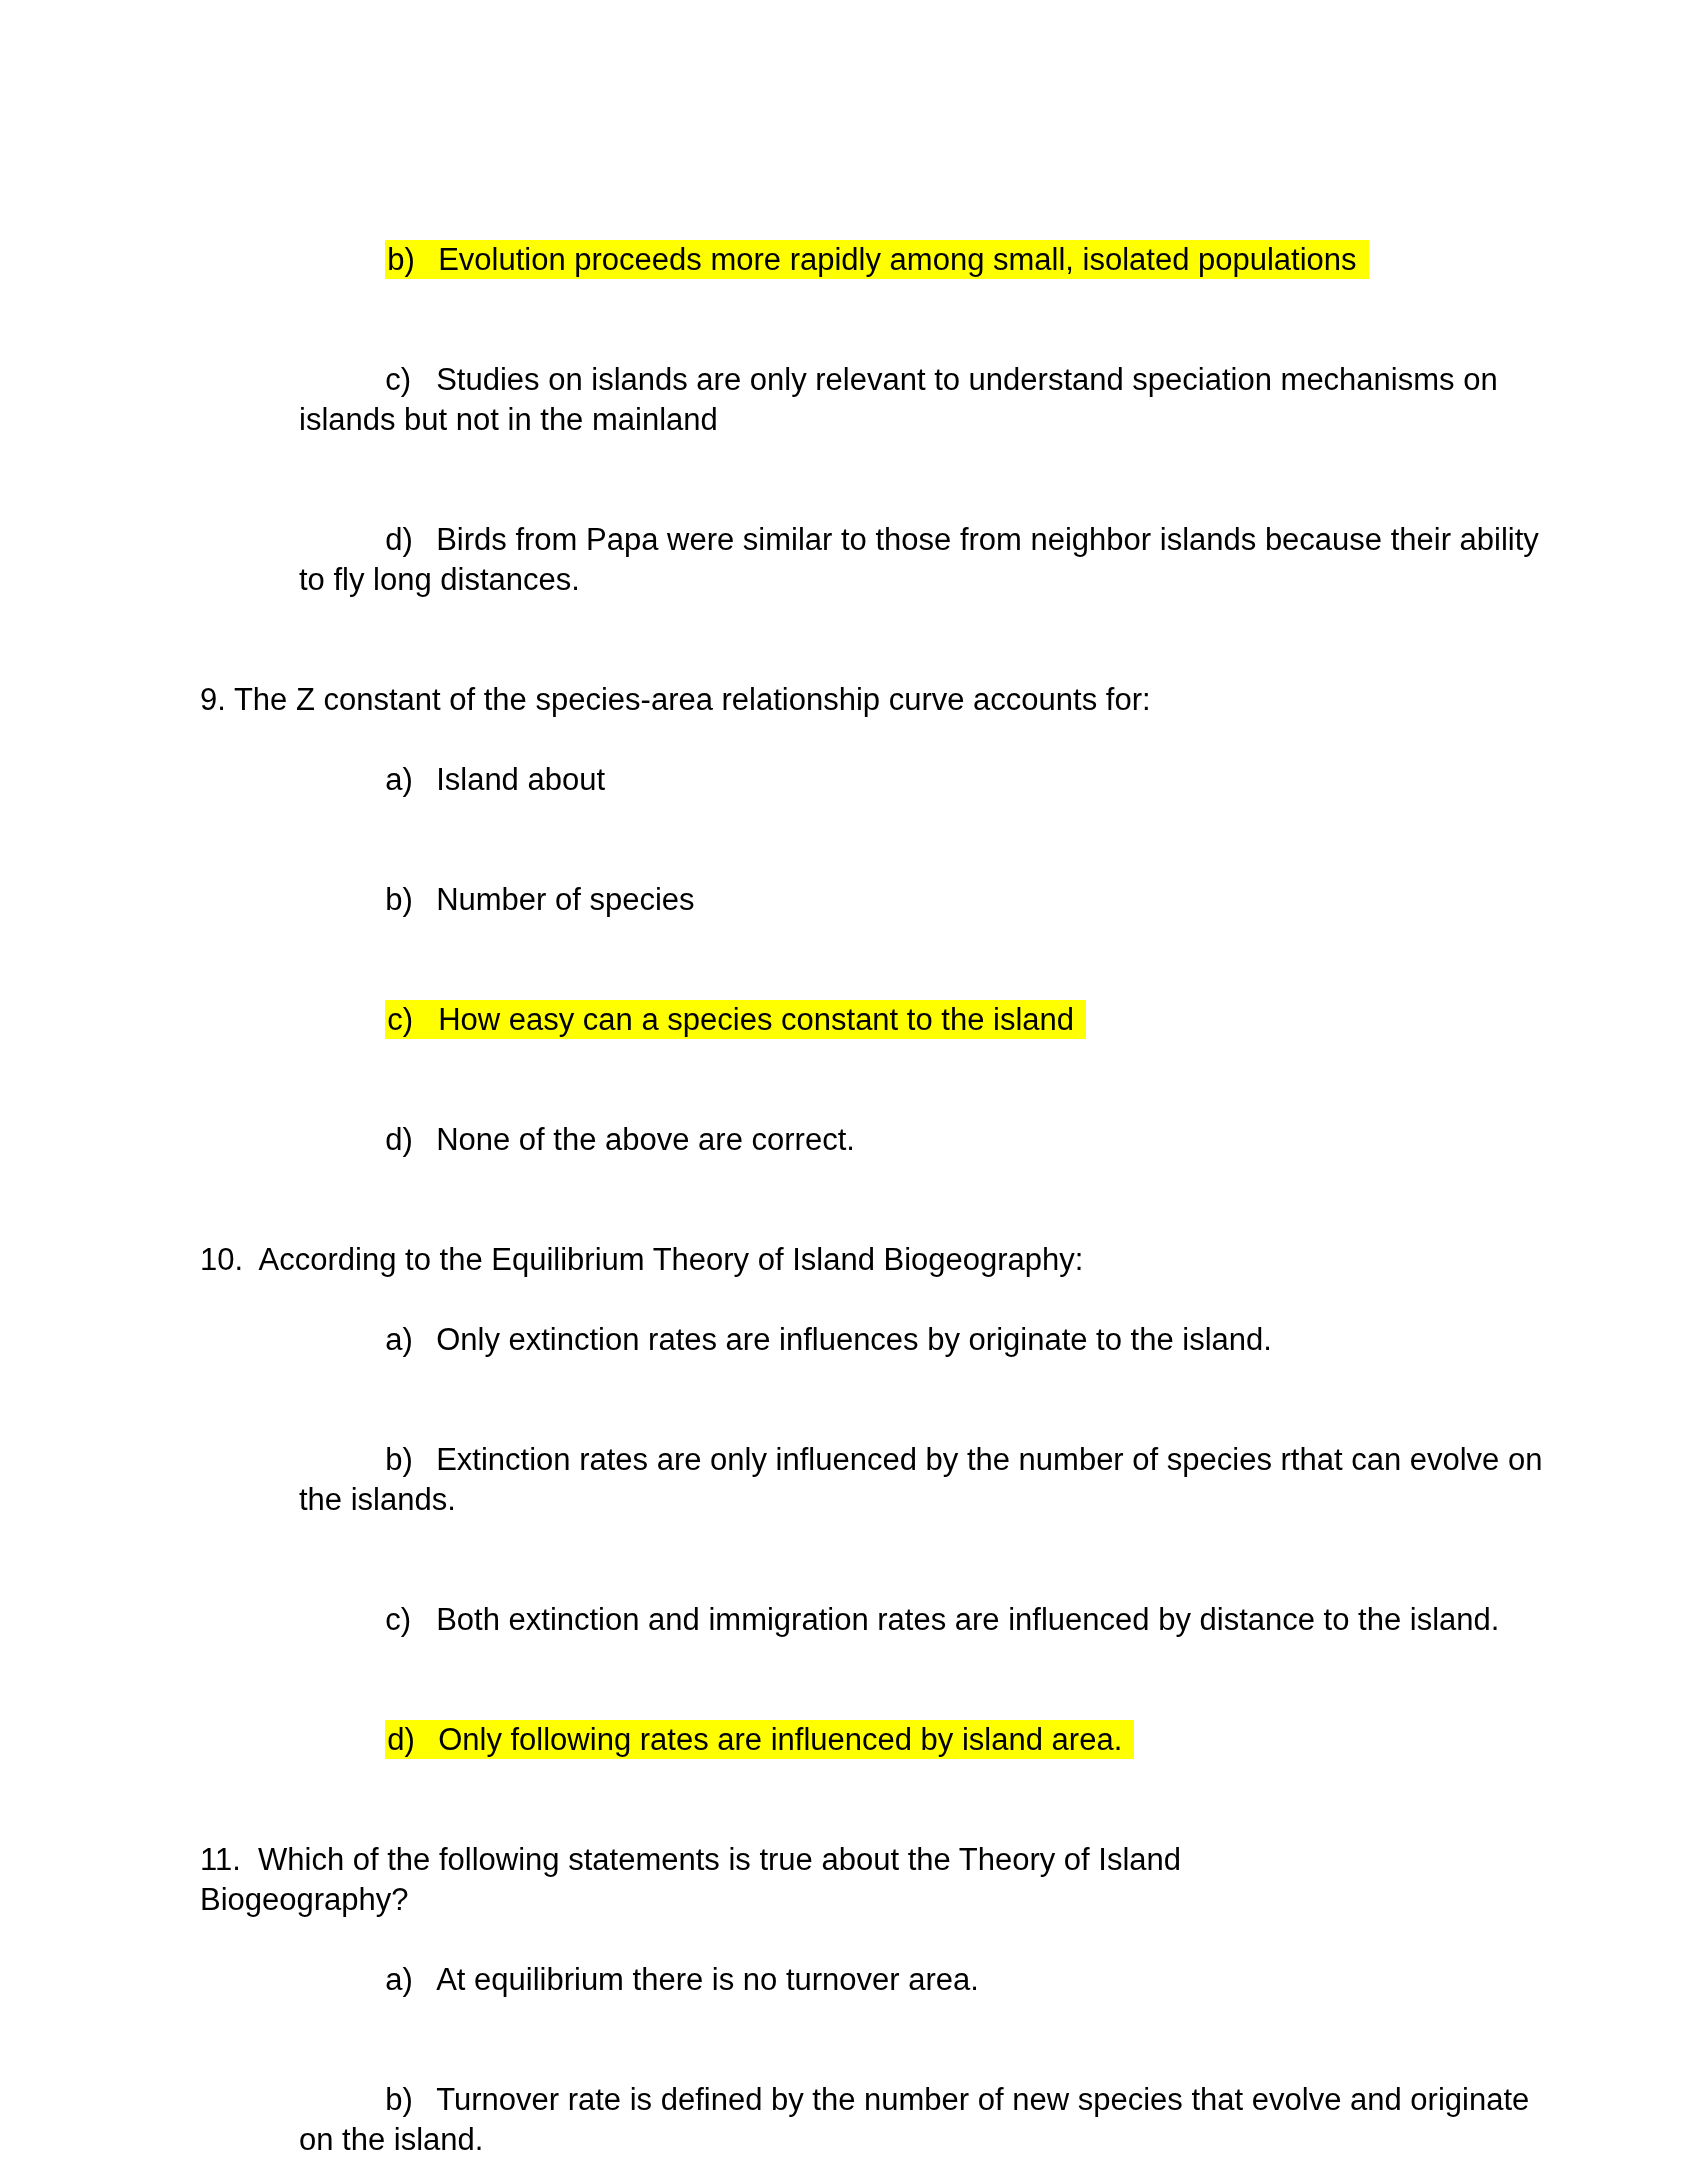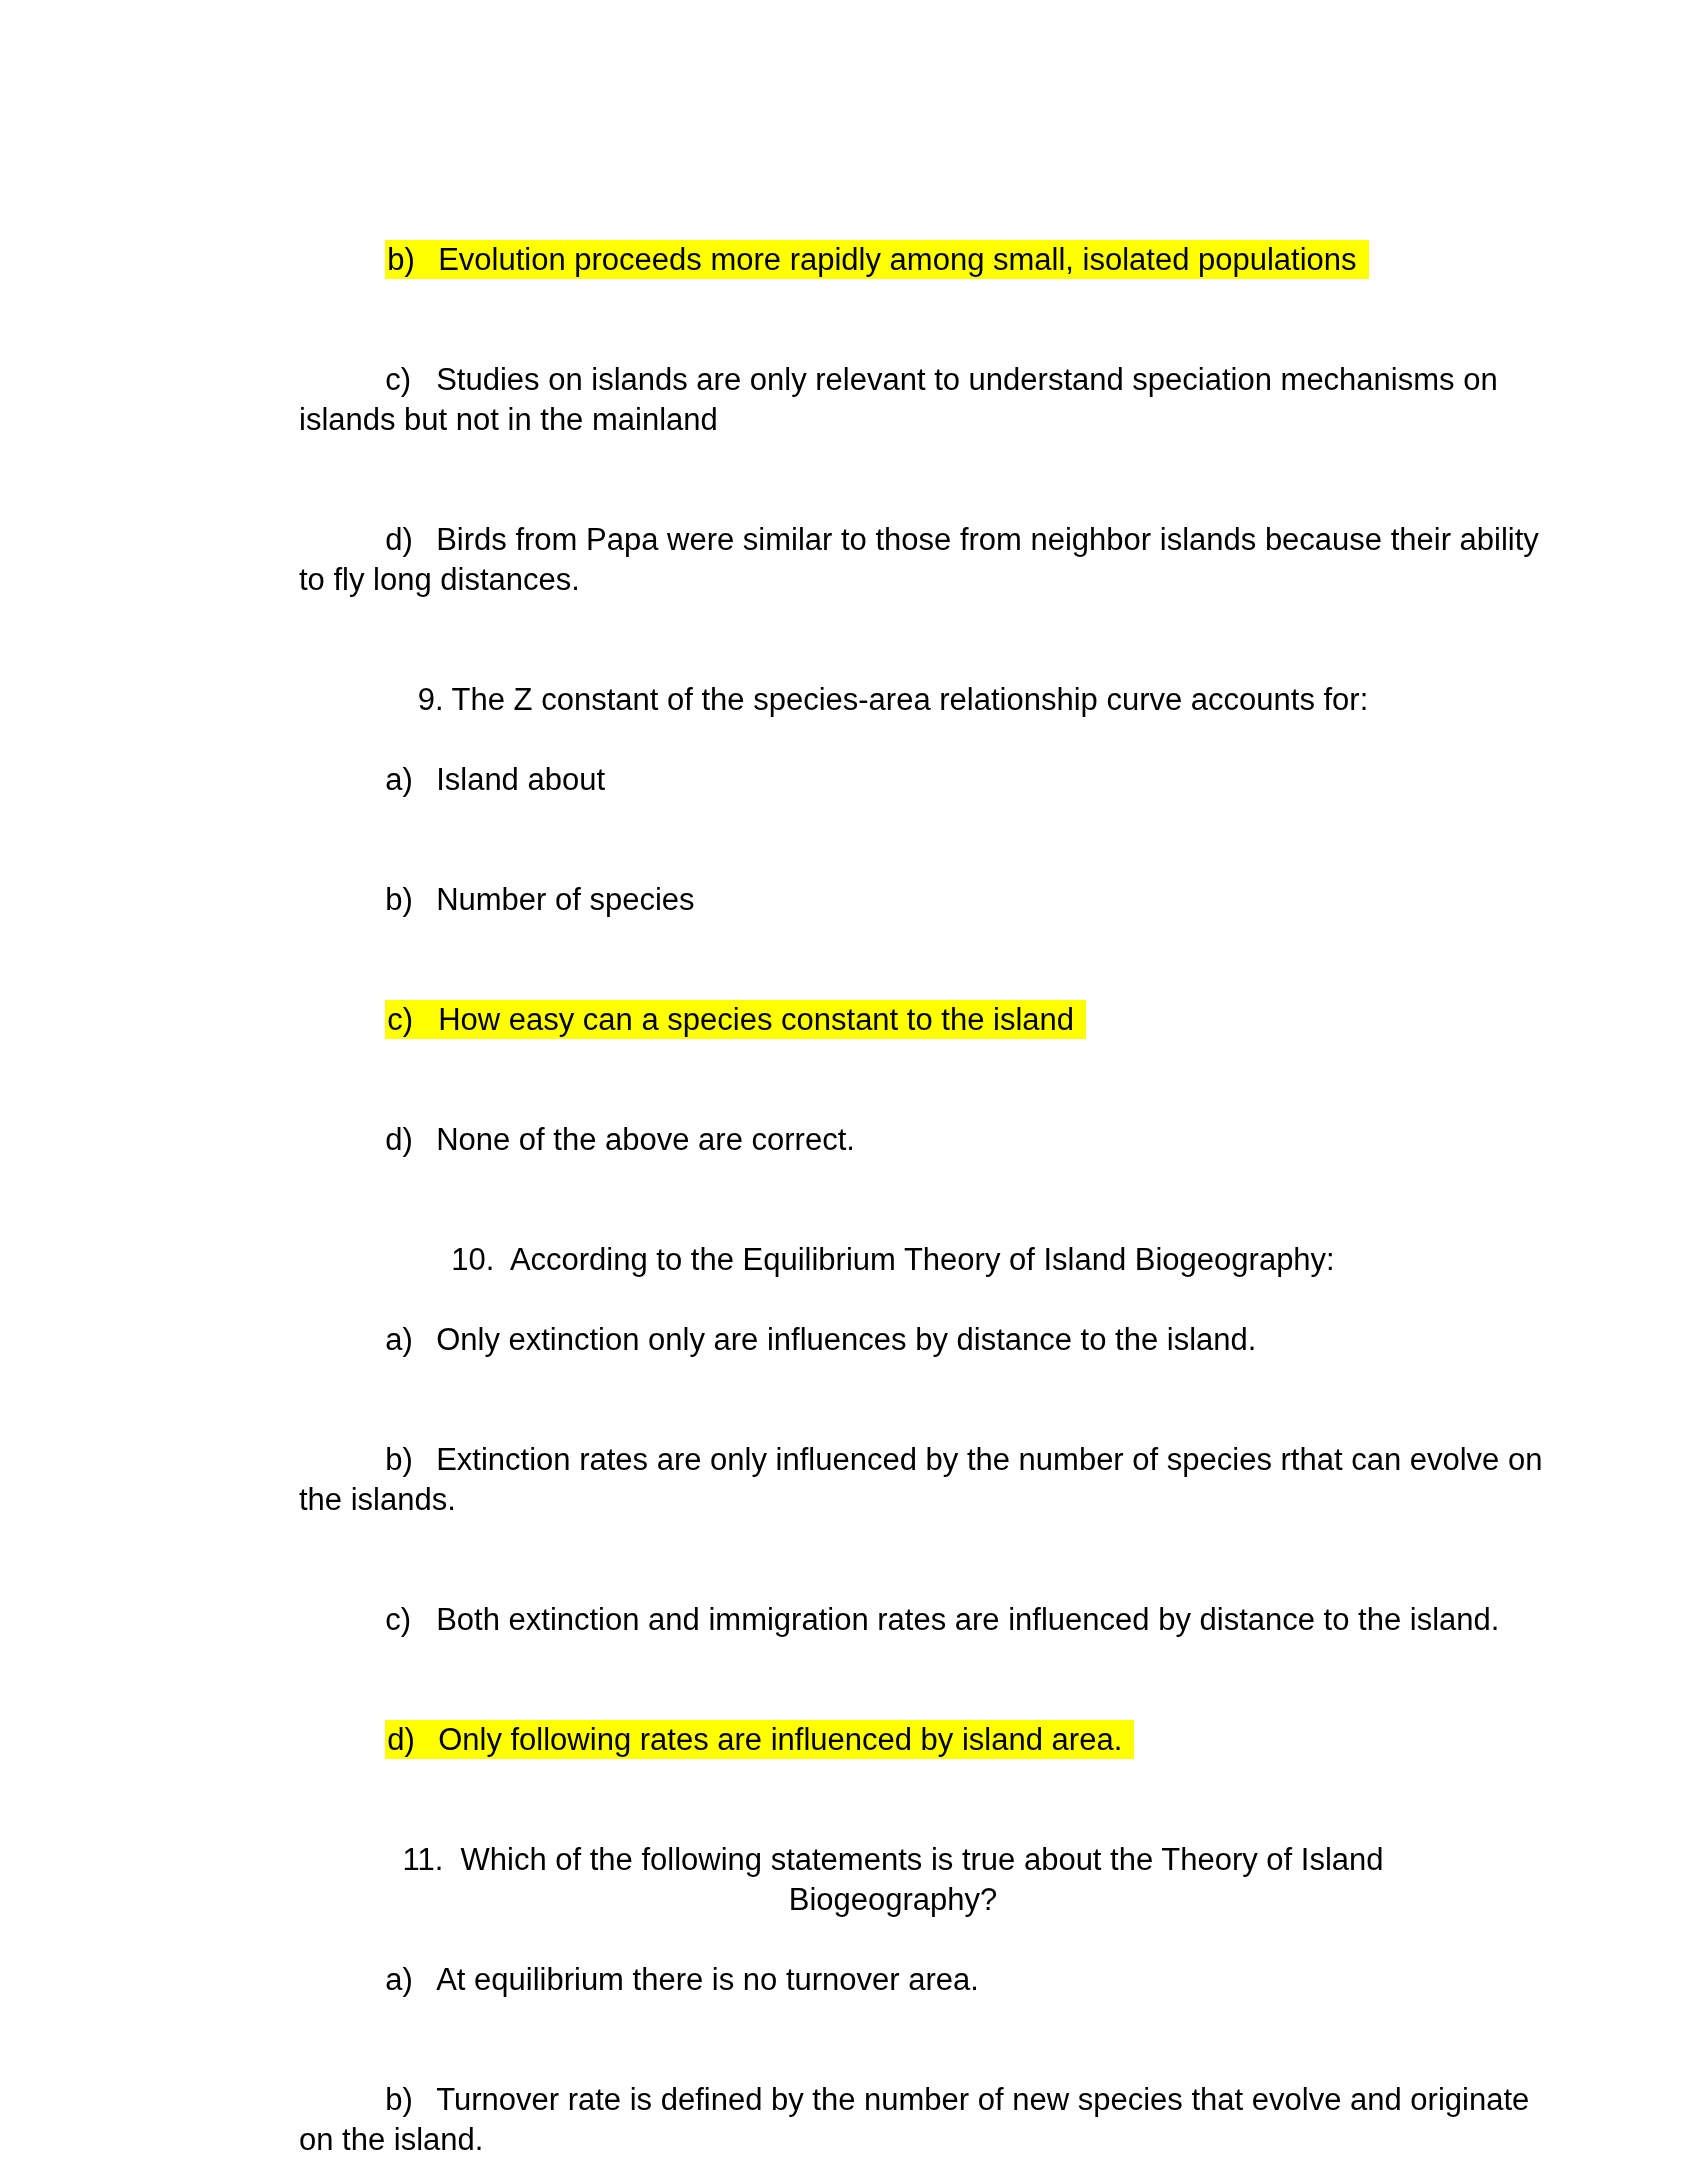--- a/index.html
+++ b/index.html
@@ -22,21 +22,20 @@
     position: absolute;
     left: 200px;
     top: 200px;
     width: 1386px;
   }
   .block { margin: 0 0 40px 0; }
   .block:last-child { margin-bottom: 0; }
   .qline {
     white-space: pre-wrap;
     width: 1386px;
-    text-align: center;
   }
   .options { margin-left: 48px; }
   .option {
     padding-left: 51px;
     text-indent: -51px;
     white-space: pre-wrap;
     width: 1346px;
   }
   .letter {
     display: inline-block;
@@ -85,21 +84,21 @@
         <div class="option">
           <span class="letter">d)</span><span>None of the above are correct.</span>
         </div>
       </div>
     </div>
 
     <div class="block">
       <div class="qline">10.  According to the Equilibrium Theory of Island Biogeography:</div>
       <div class="options">
         <div class="option">
-          <span class="letter">a)</span><span>Only extinction only are influences by distance to the island.</span>
+          <span class="letter">a)</span><span>Only extinction rates are influences by originate to the island.</span>
         </div>
         <div class="option">
           <span class="letter">b)</span><span>Extinction rates are only influenced by the number of species rthat can evolve on
 the islands.</span>
         </div>
         <div class="option">
           <span class="letter">c)</span><span>Both extinction and immigration rates are influenced by distance to the island.</span>
         </div>
         <div class="option">
           <span class="hl"><span class="letter">d)</span><span>Only following rates are influenced by island area.</span></span>

